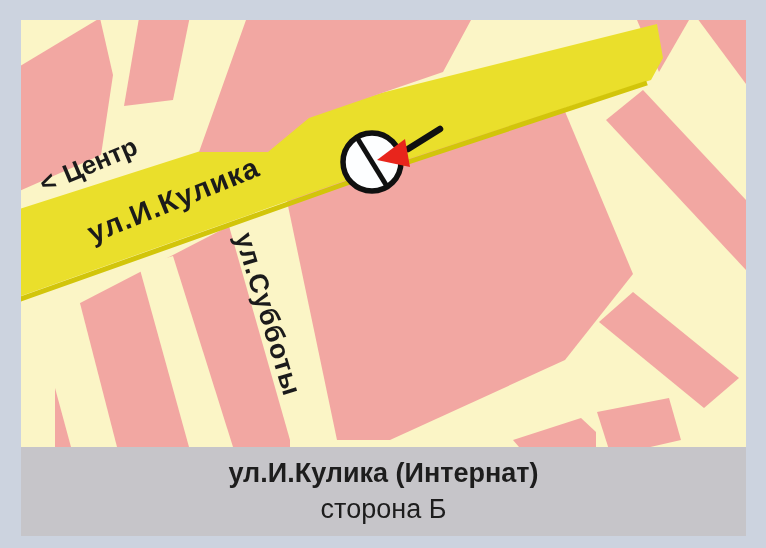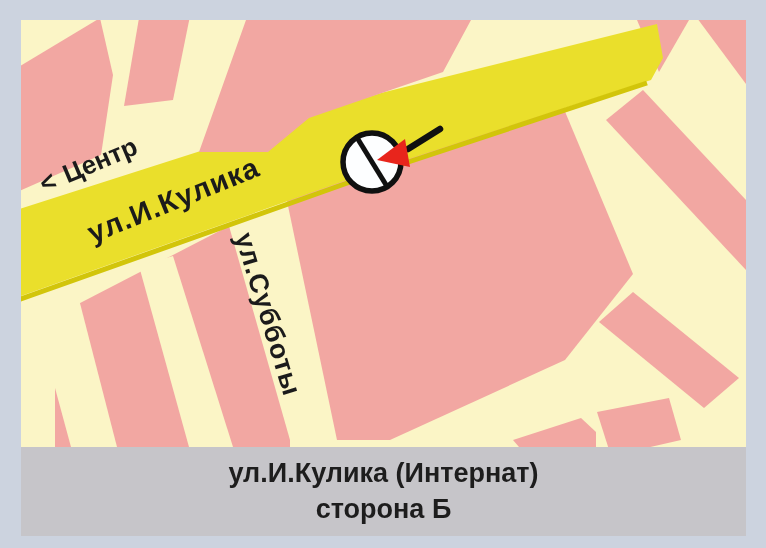--- a/index.html
+++ b/index.html
@@ -20,21 +20,21 @@
   }
   .label-direction{left:20px;top:150px;font-size:26px;transform:rotate(-23deg);}
   .label-direction .arrow{margin-right:10px;font-weight:700;}
   .label-road{left:68px;top:198px;font-size:29px;transform:rotate(-22deg);letter-spacing:1px;}
   .label-cross{left:222px;top:198px;font-size:27px;transform:rotate(73deg);letter-spacing:1px;}
   .caption{
     position:absolute;left:21px;top:447px;width:725px;height:89px;
     background:#c6c5c9;text-align:center;color:#1d1d1d;
   }
   .caption .line1{margin-top:11px;font-size:27px;font-weight:700;}
-  .caption .line2{margin-top:5px;font-size:27px;font-weight:700;}
+  .caption .line2{margin-top:5px;font-size:27px;font-weight:400;}
 </style>
 </head>
 <body>
 
 <div class="frame">
 
   <div class="map">
     <svg width="725" height="427" viewBox="0 0 725 427">
 
       <polygon points="-4,48 79,-2 92,55 80,135 -4,172" fill="#f2a7a2"></polygon>

